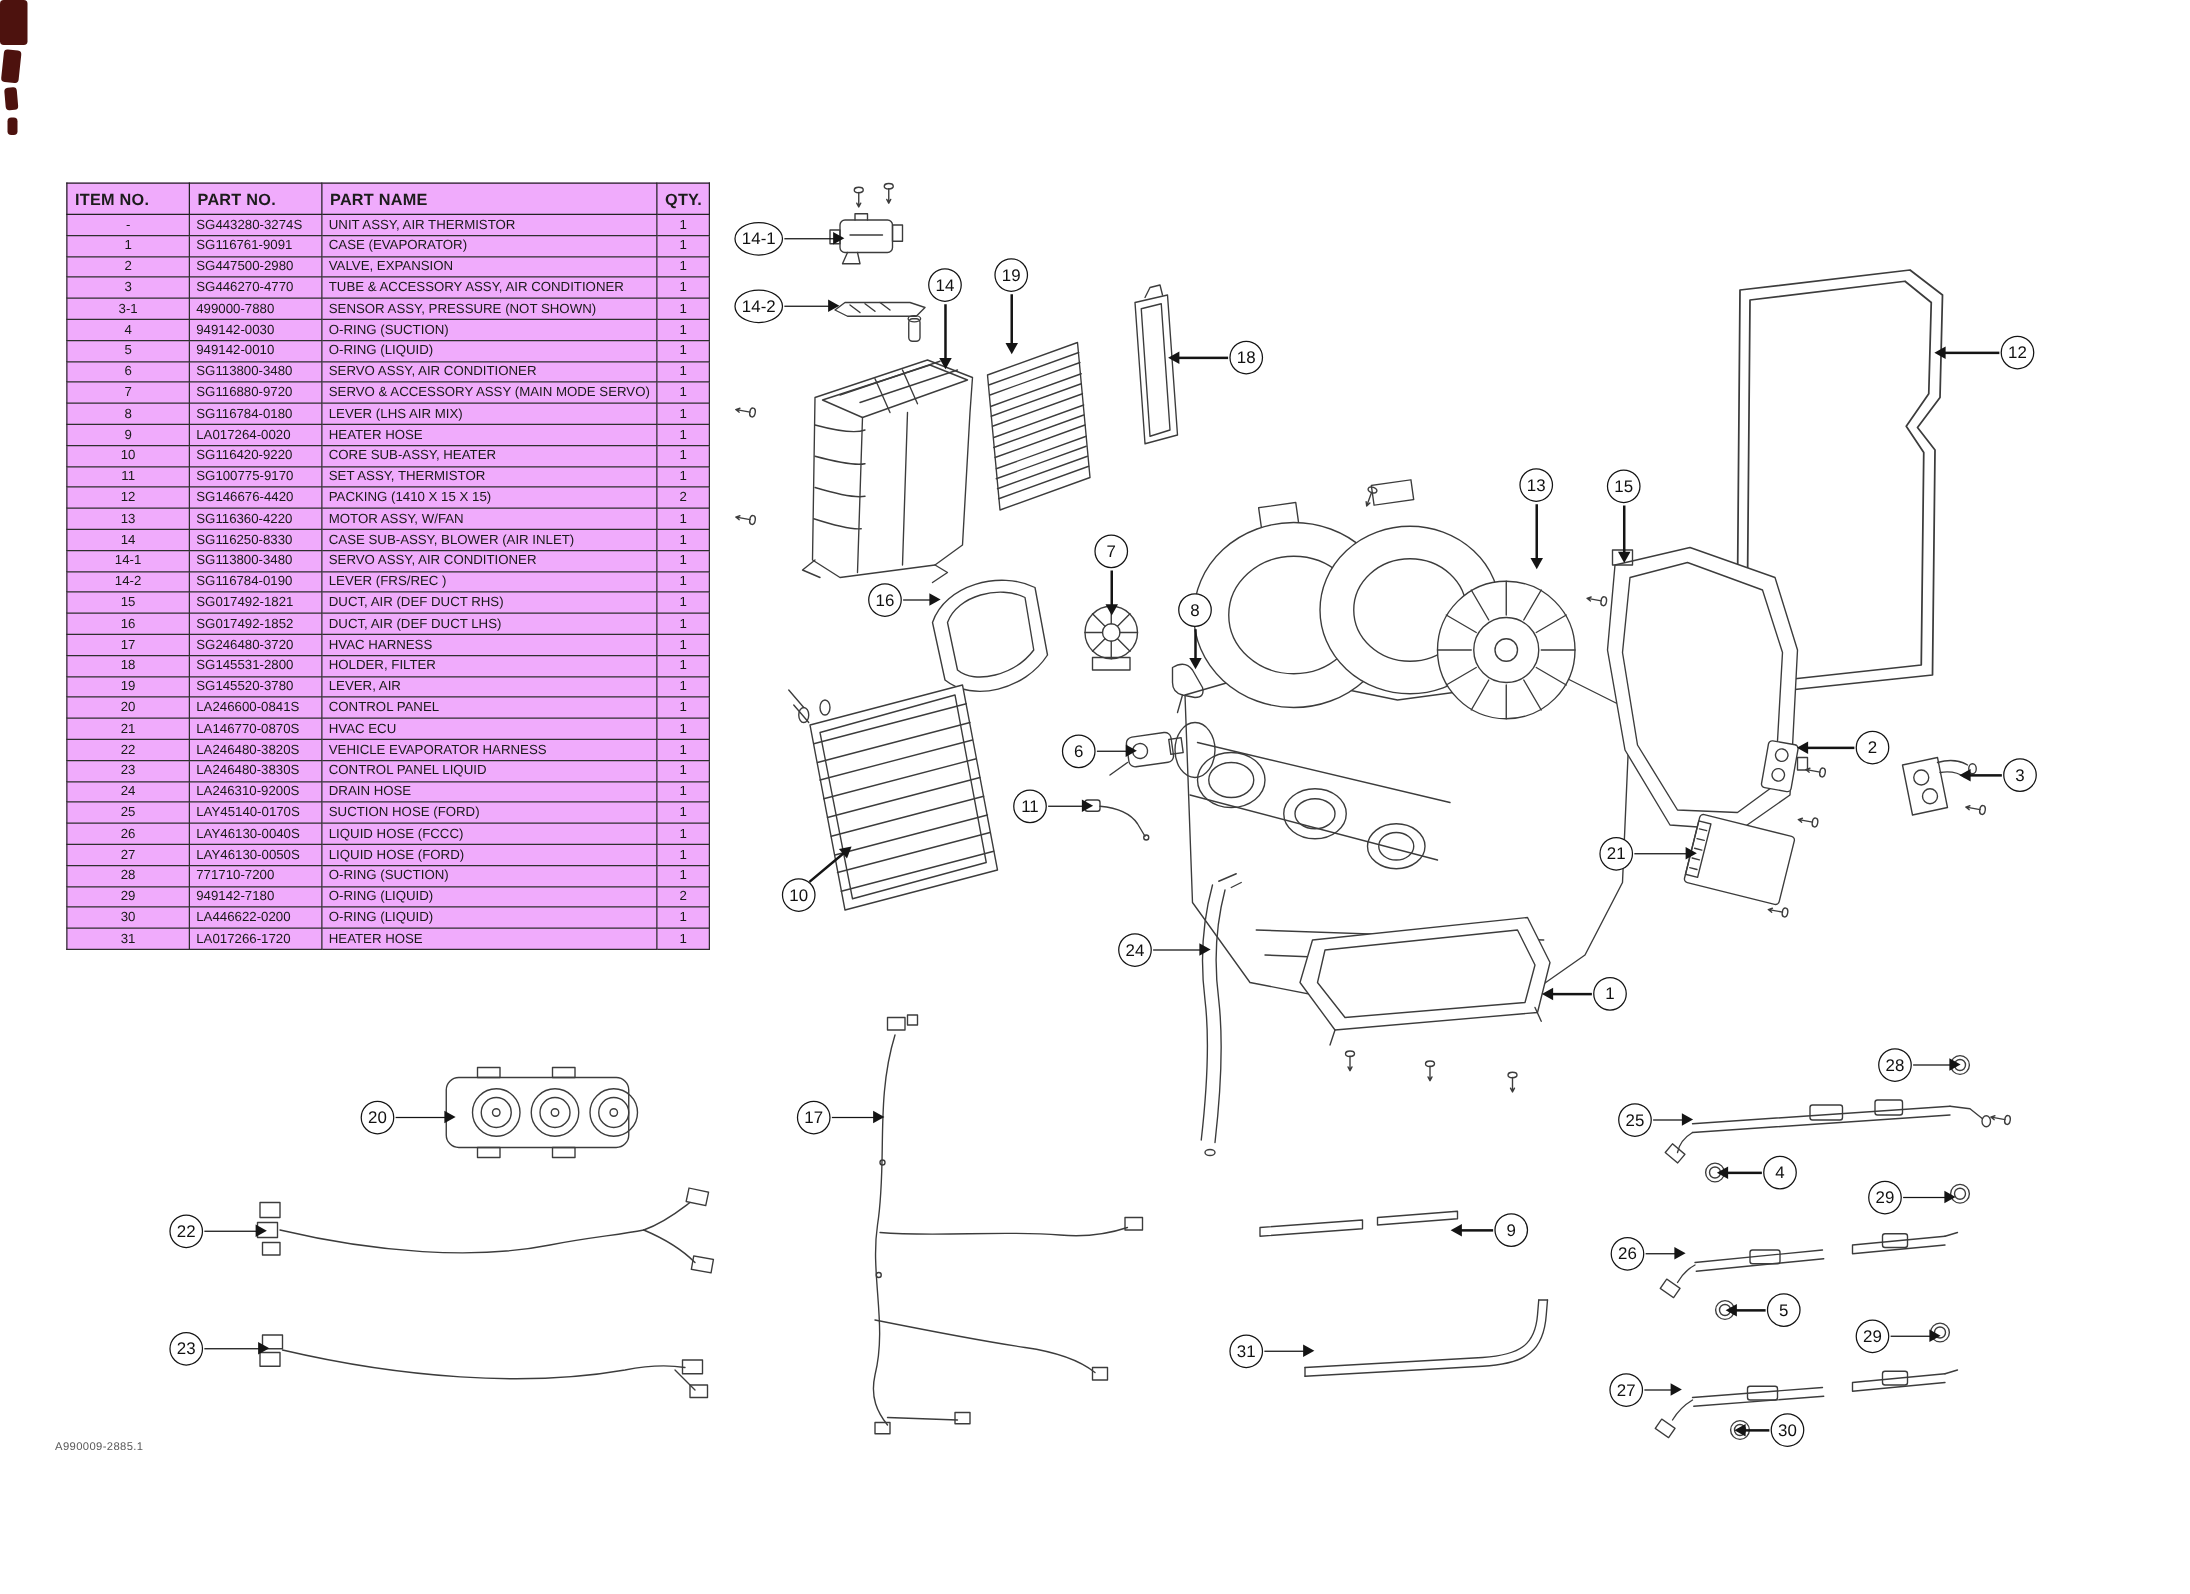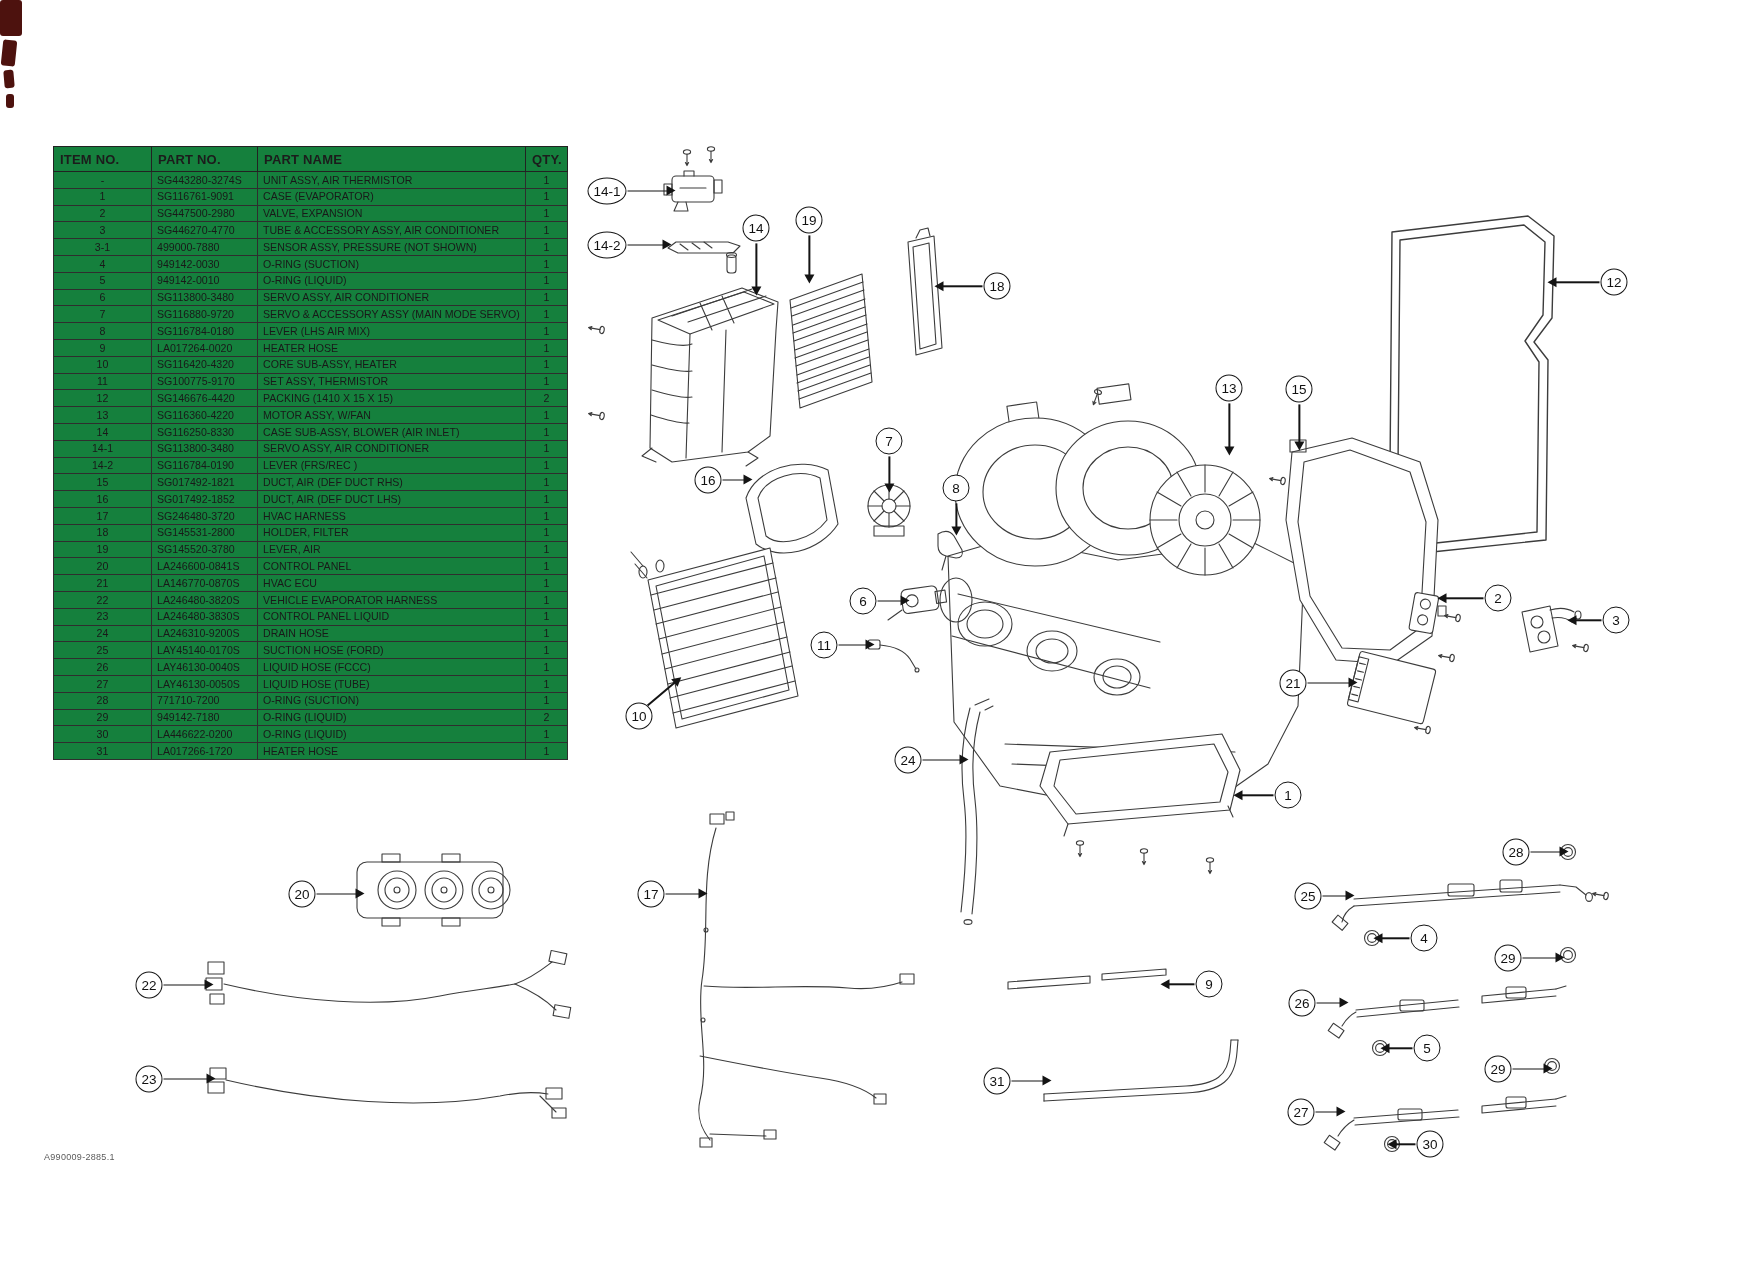--- a/index.html
+++ b/index.html
@@ -9,21 +9,21 @@
   }
   
   .artifact{position:absolute;background:#4d120e;border-radius:3px;}
   .a1{left:0;top:0;width:22px;height:36px;}
   .a2{left:2px;top:40px;width:14px;height:26px;transform:rotate(6deg);}
   .a3{left:4px;top:70px;width:10px;height:18px;transform:rotate(-5deg);}
   .a4{left:6px;top:94px;width:8px;height:14px;}
   
   table.parts-table{
     position:absolute;left:53px;top:146px;width:514px;
-    border-collapse:collapse;table-layout:fixed;background:#15803d;
+    border-collapse:collapse;table-layout:fixed;background:#f0abfc;
   }
   .parts-table th{
     border:1.6px solid #222;font-size:13px;font-weight:bold;text-align:left;
     padding:2px 6px;height:20px;letter-spacing:.2px;white-space:nowrap;overflow:hidden;
   }
   .parts-table td{
     border:1px solid #2e2e2e;font-size:10.6px;padding:0 5px;height:16.8px;
     line-height:1;white-space:nowrap;overflow:hidden;box-sizing:border-box;color:#191919;
   }
   .parts-table col.c0{width:98px}
@@ -140,21 +140,21 @@
         <td class="c3">1</td>
       </tr>
       <tr>
         <td class="c0">9</td>
         <td class="c1">LA017264-0020</td>
         <td class="c2">HEATER HOSE</td>
         <td class="c3">1</td>
       </tr>
       <tr>
         <td class="c0">10</td>
-        <td class="c1">SG116420-4320</td>
+        <td class="c1">SG116420-9220</td>
         <td class="c2">CORE SUB-ASSY, HEATER</td>
         <td class="c3">1</td>
       </tr>
       <tr>
         <td class="c0">11</td>
         <td class="c1">SG100775-9170</td>
         <td class="c2">SET ASSY, THERMISTOR</td>
         <td class="c3">1</td>
       </tr>
       <tr>
@@ -255,21 +255,21 @@
       </tr>
       <tr>
         <td class="c0">26</td>
         <td class="c1">LAY46130-0040S</td>
         <td class="c2">LIQUID HOSE (FCCC)</td>
         <td class="c3">1</td>
       </tr>
       <tr>
         <td class="c0">27</td>
         <td class="c1">LAY46130-0050S</td>
-        <td class="c2">LIQUID HOSE (TUBE)</td>
+        <td class="c2">LIQUID HOSE (FORD)</td>
         <td class="c3">1</td>
       </tr>
       <tr>
         <td class="c0">28</td>
         <td class="c1">771710-7200</td>
         <td class="c2">O-RING (SUCTION)</td>
         <td class="c3">1</td>
       </tr>
       <tr>
         <td class="c0">29</td>

